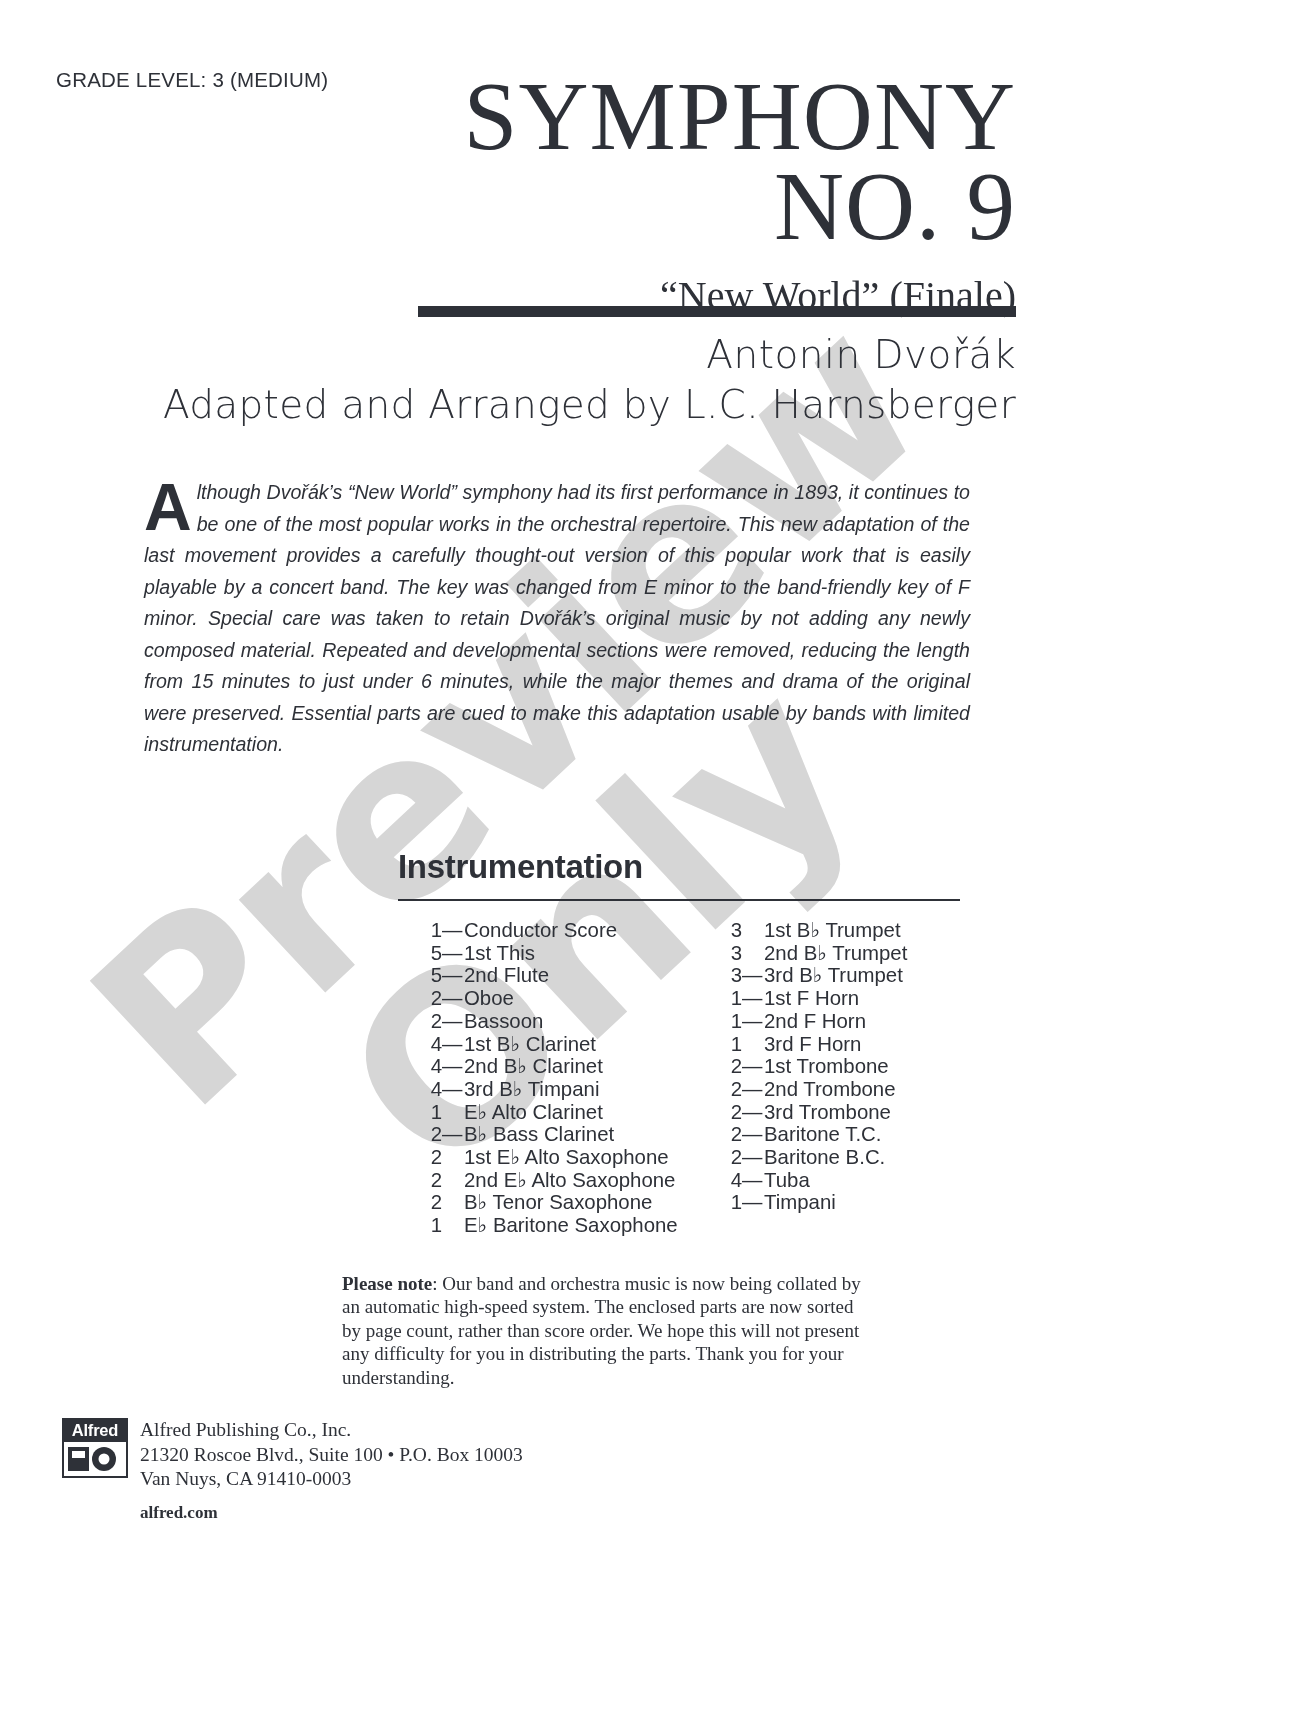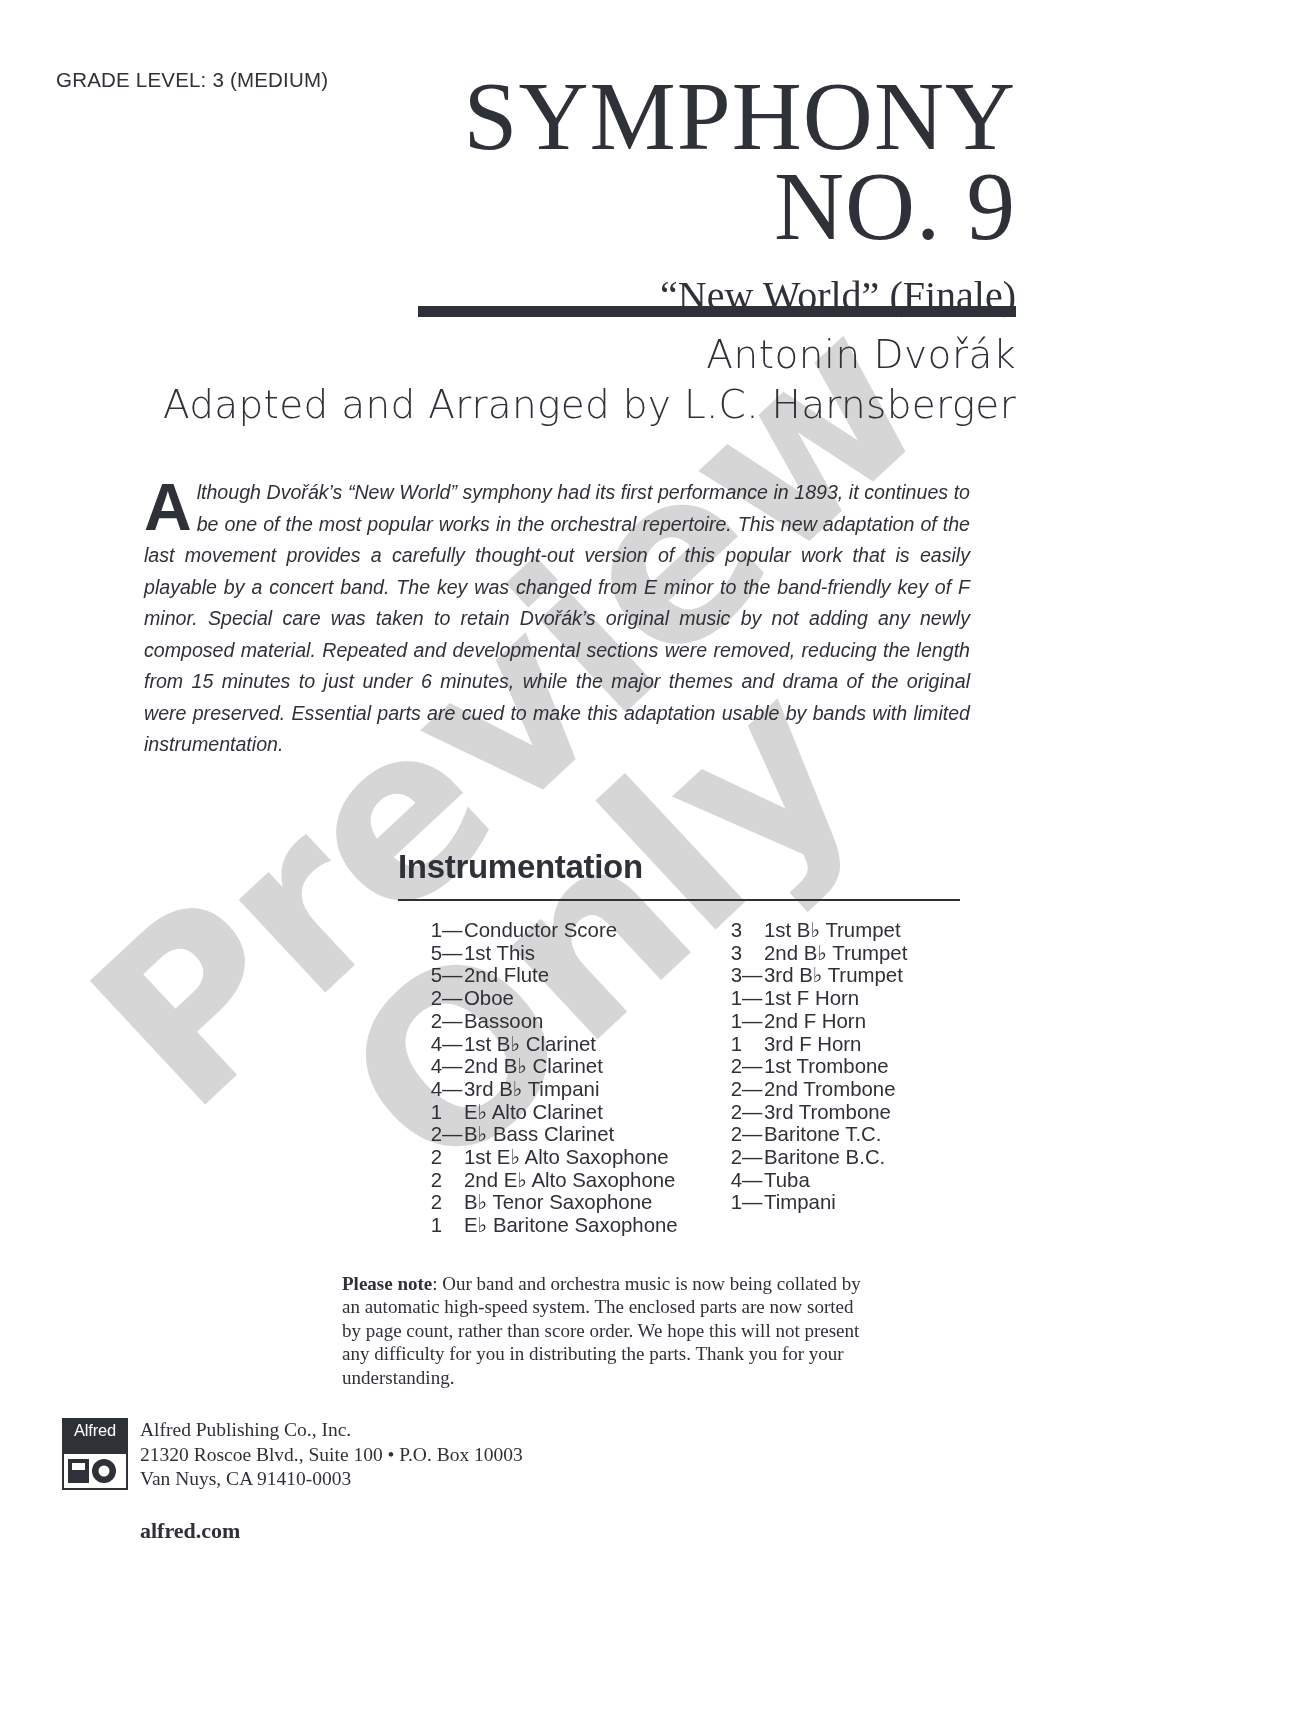--- a/index.html
+++ b/index.html
@@ -202,44 +202,44 @@
   }
   .alfred-logo {
     width: 62px;
     flex: 0 0 62px;
     border: 2.5px solid #2e3138;
     margin-right: 12px;
   }
   .alfred-logo .logo-top {
     background: #2e3138;
     color: #ffffff;
-    font-weight: normal;
+    font-weight: bold;
     font-size: 16.5px;
     text-align: center;
     letter-spacing: -0.2px;
-    padding: 1px 0 14px;
+    padding: 1px 0 2px;
   }
   .alfred-logo .logo-bottom {
     height: 34px;
     position: relative;
     background: #ffffff;
   }
   .alfred-logo .logo-bottom svg { display: block; }
   .footer-text {
     font-family: "Liberation Serif", serif;
     font-size: 19.5px;
     line-height: 24.6px;
     color: #2e3138;
     white-space: nowrap;
   }
   .footer-site {
     font-family: "Liberation Serif", serif;
     font-weight: bold;
-    font-size: 22px;
-    margin-top: 26px;
+    font-size: 17px;
+    margin-top: 11px;
     color: #2e3138;
   }
 </style>
 </head>
 <body>
 
 <div id="watermark">
   <div class="wm-text">
     <span style="display: block;">Preview</span>
     <span style="display: block; margin-left: 140px;">Only</span>

